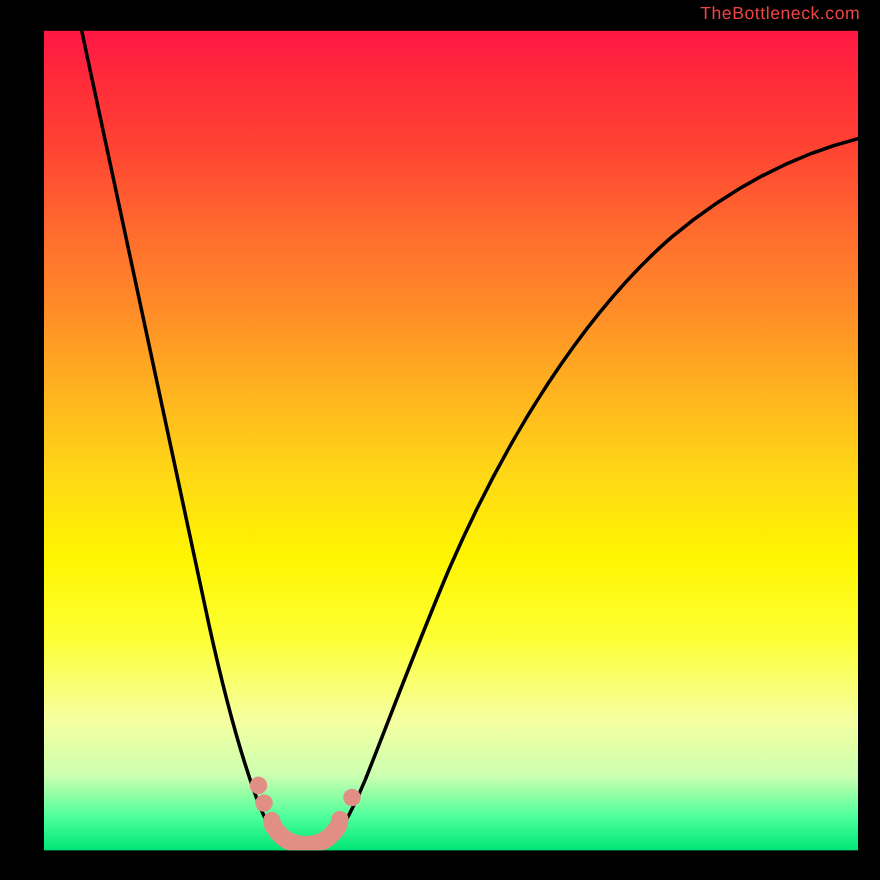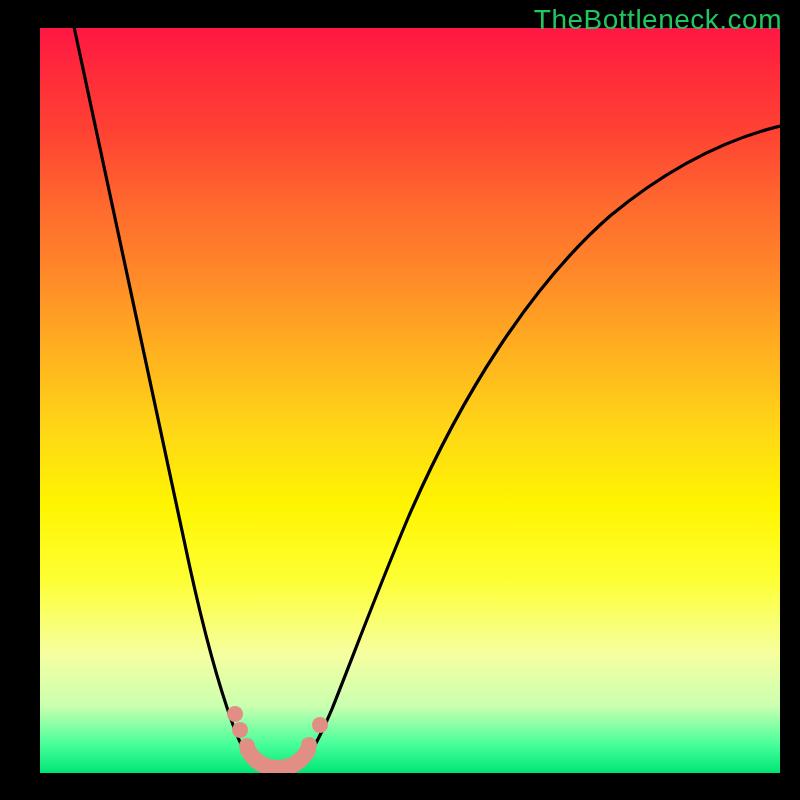--- a/index.html
+++ b/index.html
@@ -14,22 +14,22 @@
     position: relative;
     width: 800px;
     height: 800px;
     background: #000000;
   }
   .watermark {
     position: absolute;
     top: 4px;
     right: 18px;
     font-family: Arial, Helvetica, sans-serif;
-    font-size: 28px;
-    color: #22c55e;
+    font-size: 16px;
+    color: #ef4444;
     letter-spacing: 0.5px;
     z-index: 10;
   }
   .plot-area {
     position: absolute;
     left: 40px;
     top: 28px;
     width: 740px;
     height: 745px;
     background: linear-gradient(

